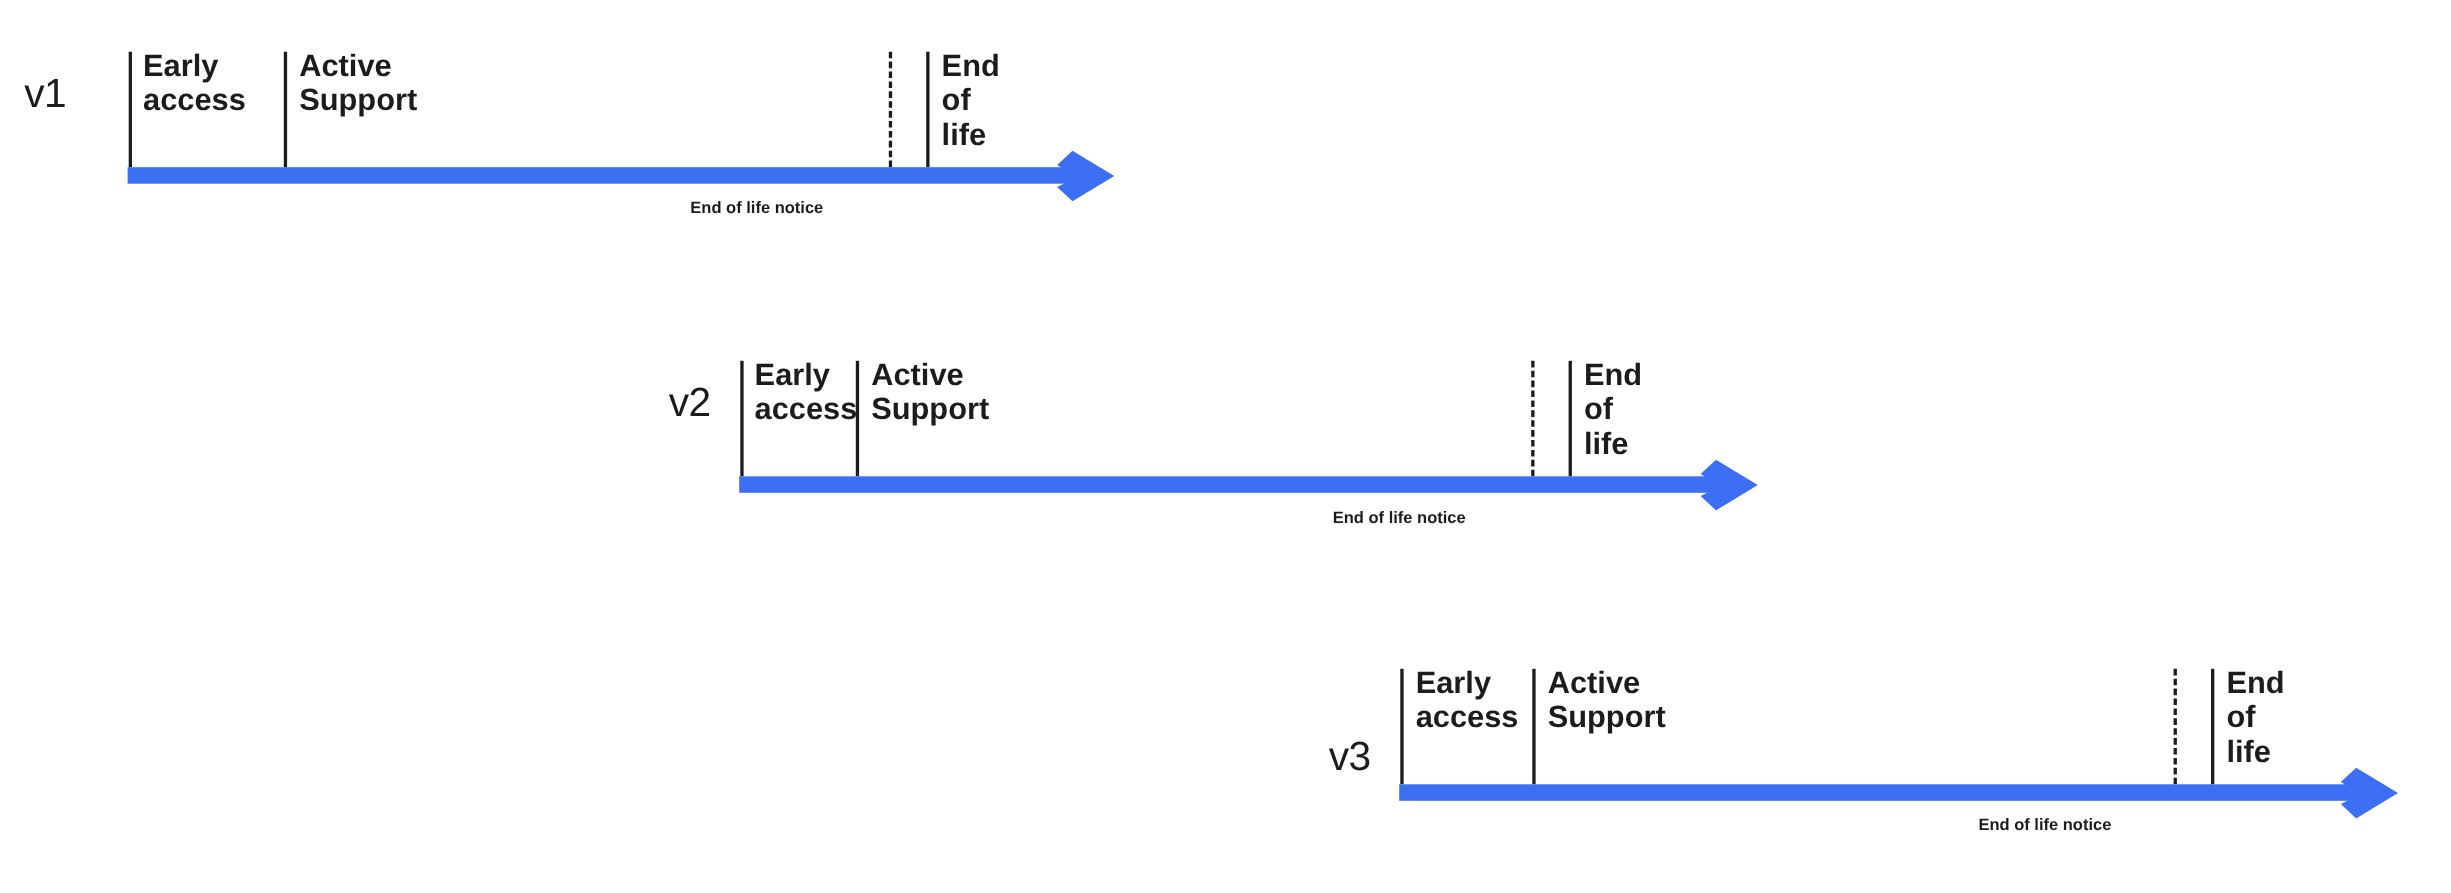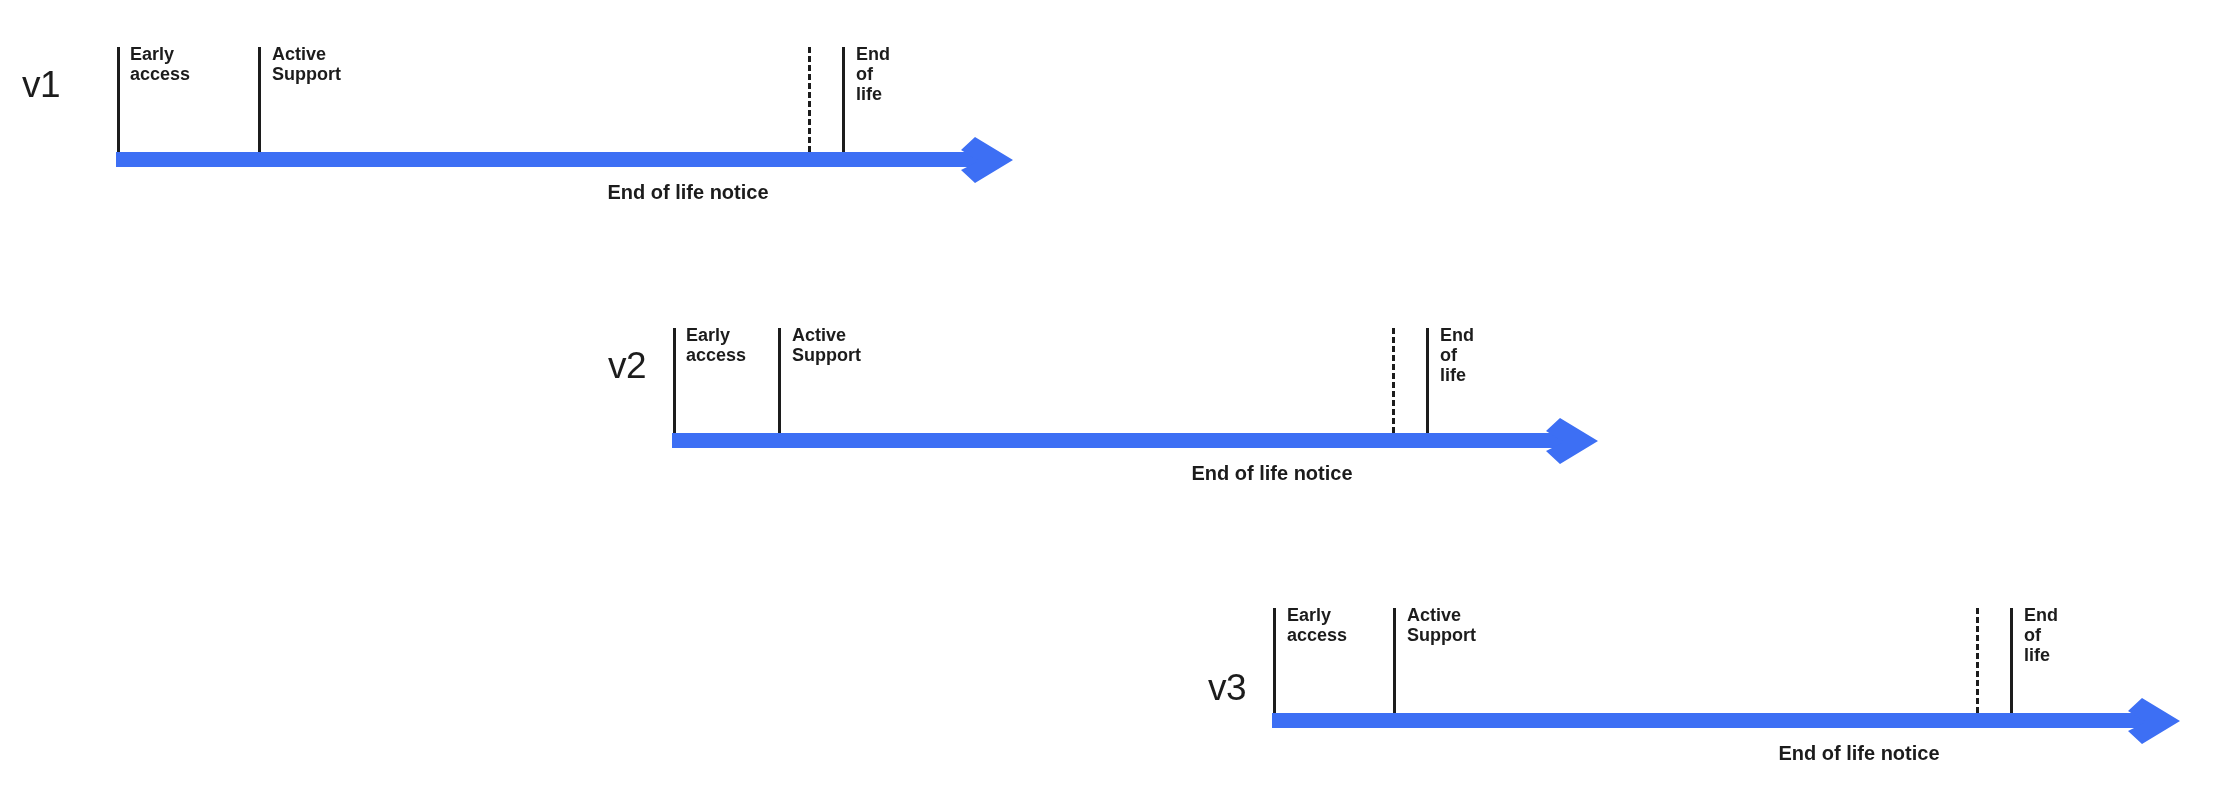--- a/index.html
+++ b/index.html
@@ -37,38 +37,38 @@
     width: 3px;
     background: #1c1c1c;
   }
   .divider.dashed {
     background: none;
     border-left: 3px dashed #1c1c1c;
     width: 0;
   }
   .phase-label {
     position: absolute;
-    font-size: 18px;
+    font-size: 28px;
     font-weight: 700;
     color: #1c1c1c;
     line-height: 1.12;
     white-space: pre-line;
   }
   .bar {
     position: absolute;
     height: 15px;
     background: #3d6ff4;
   }
   .arrow-head {
     position: absolute;
     display: block;
   }
   .notice-label {
     position: absolute;
-    font-size: 20px;
+    font-size: 15px;
     font-weight: 700;
     color: #1c1c1c;
     line-height: 1;
     white-space: nowrap;
     transform: translateX(-50%);
   }
 </style>
 </head>
 <body>
 

